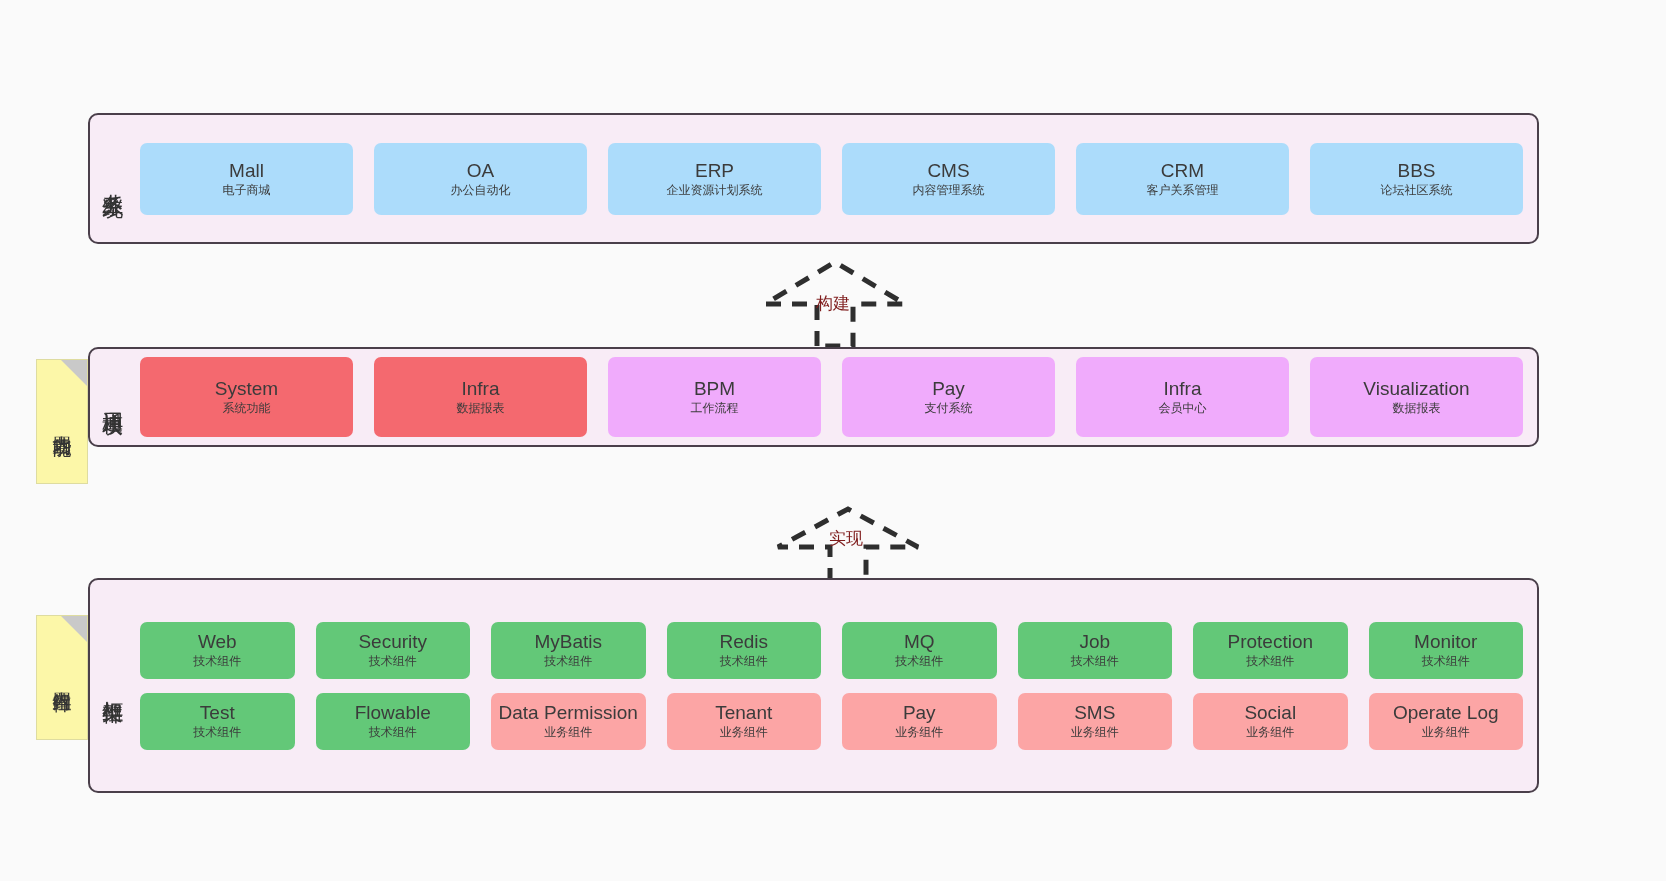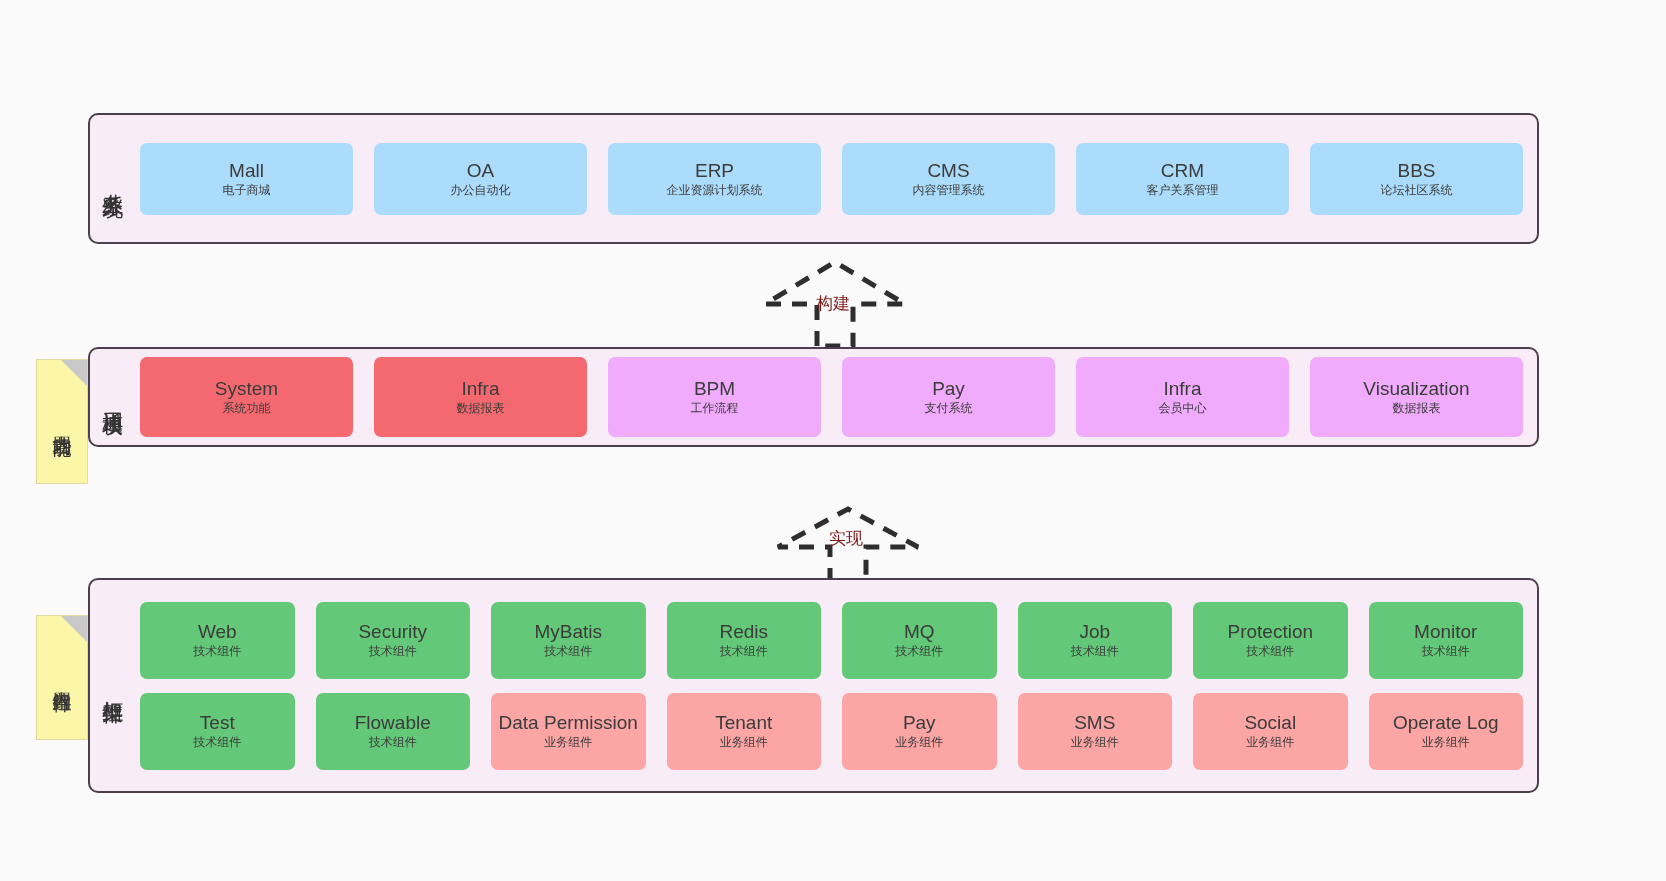--- a/index.html
+++ b/index.html
@@ -93,21 +93,21 @@
   .c-green       { background: #63C878; }
   .c-lightgreen  { background: #fca5a5; }
 
   
   #layer-business { left: 88px;  top: 113px; width: 1451px; height: 131px; }
   #layer-modules  { left: 88px;  top: 347px; width: 1451px; height: 100px; }
   #layer-framework{ left: 88px;  top: 578px; width: 1451px; height: 215px; }
 
   #layer-business  .row { height: 72px; }
   #layer-modules   .row { height: 80px; }
-  #layer-framework .row { height: 77px; border-radius: 30px; }
+  #layer-framework .row { height: 57px; border-radius: 30px; }
 
   
   .note {
     position: absolute;
     width: 52px;
     background: #FCF7A8;
     border: 1px solid #dedca0;
     box-sizing: border-box;
     display: flex;
     align-items: center;

